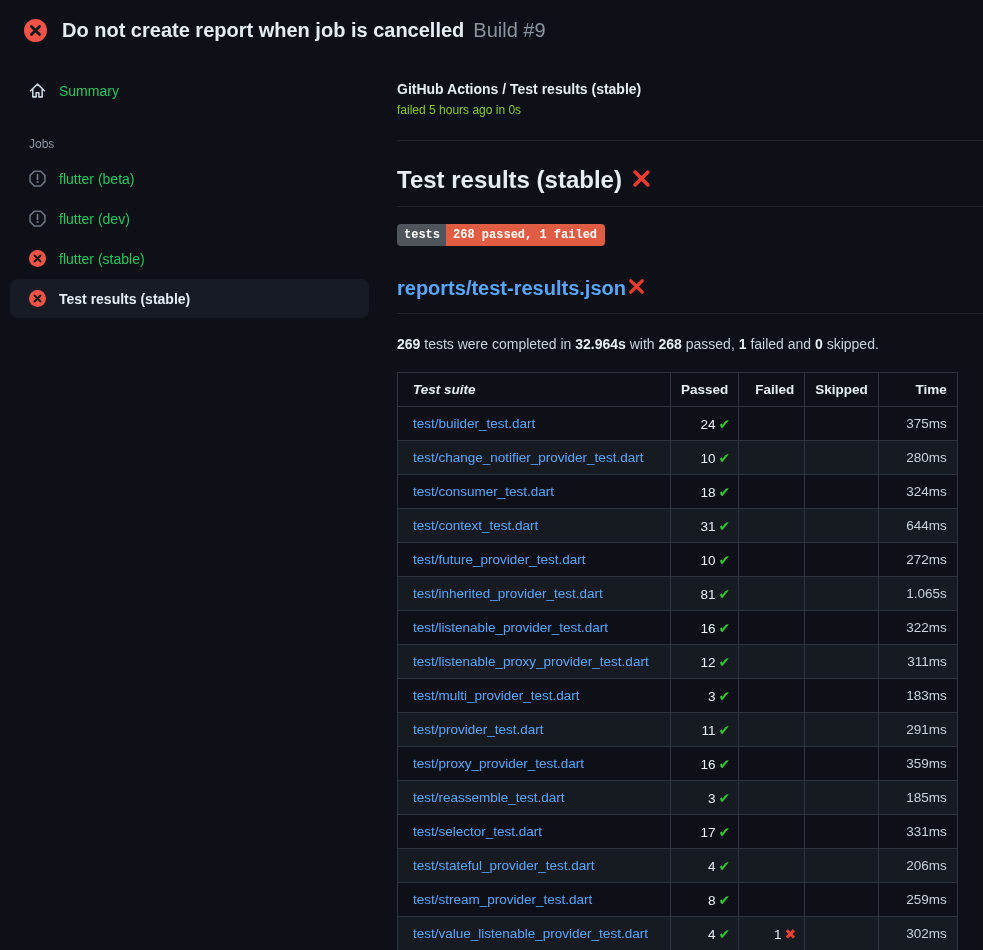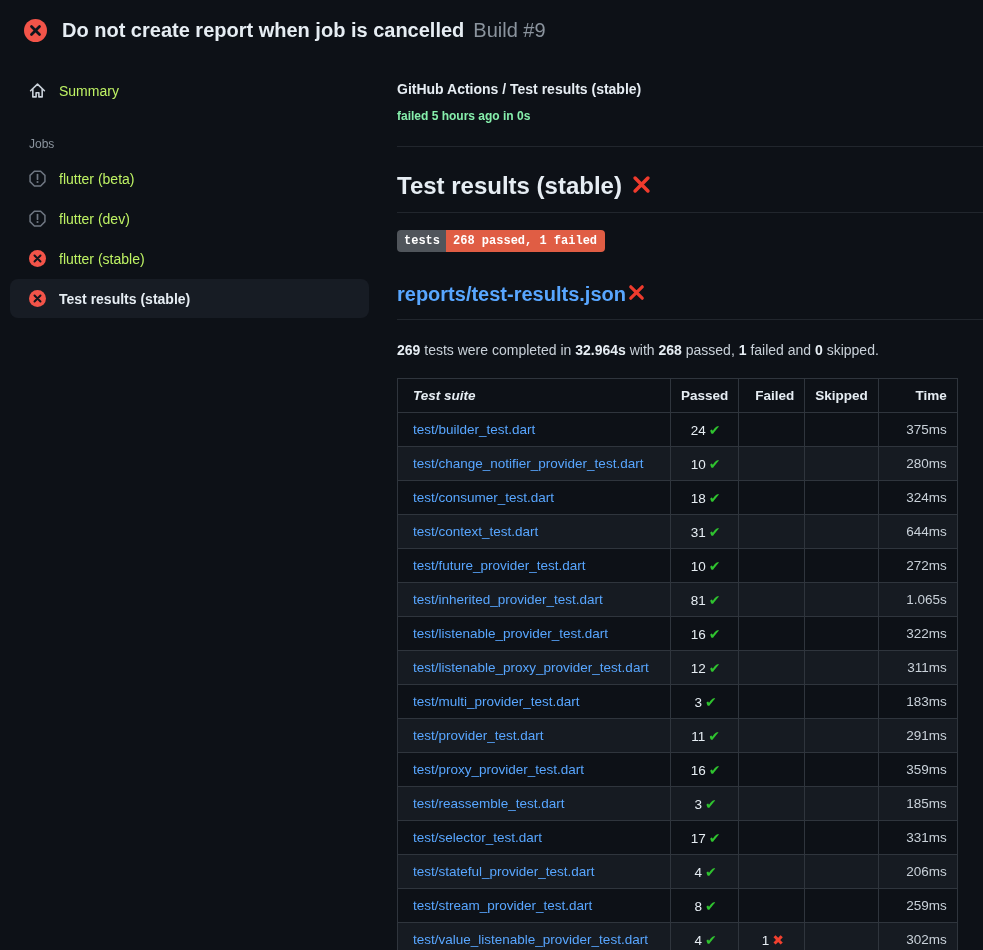--- a/index.html
+++ b/index.html
@@ -23,32 +23,32 @@
 
   .layout { display:flex; align-items:flex-start; }
 
   
   .sidebar { width:397px; flex-shrink:0; padding:14px 28px 0 10px; }
   .side-item {
     display:flex; align-items:center; gap:13px;
     padding:11px 16px 11px 19px;
     border-radius:8px;
     cursor:pointer;
-    color:#bef264;
+    color:#22c55e;
     font-size:14px;
   }
   .side-item svg { width:17px; height:17px; flex-shrink:0; }
   .side-item.selected { background:#171c24; font-weight:700; color:#e6edf3; }
   .jobs-label { color:#8b949e; font-size:12px; margin:27px 0 8px 19px; }
   .job-item { margin-bottom:1px; }
 
   
   .main { flex:1; padding-top:24px; min-width:0; }
   .run-crumb { font-size:14px; font-weight:700; color:#e6edf3; }
-  .run-meta { font-size:12px; color:#86efac; margin-top:12px;font-weight:bold; }
+  .run-meta { font-size:12px; color:#84cc16; margin-top:6px; }
   .rule { border:none; border-top:1px solid #21262d; margin:23px 0 0 0; }
 
   h1.section-title {
     display:flex; align-items:center; gap:10px;
     font-size:24px; font-weight:700; color:#e6edf3;
     margin-top:25px; padding-bottom:12px;
     border-bottom:1px solid #21262d;
   }
   .x-mark { flex-shrink:0; }
 
@@ -81,21 +81,21 @@
     padding:4px 10px;
   }
   .results th { color:#e6edf3; font-weight:700; text-align:right; }
   .results th.h-suite { text-align:left; padding-left:15px;font-style:italic; }
   .results td.c-suite { width:273px; padding-left:15px; }
   .results td.c-suite a { color:#58a6ff; text-decoration:none; }
   .results th.h-passed, .results td.c-passed { width:67px; }
   .results th.h-failed, .results td.c-failed { width:66px; }
   .results th.h-skipped, .results td.c-skipped { width:70px; }
   .results th.h-time, .results td.c-time { width:79px; }
-  .results td.c-passed, .results td.c-failed { text-align:center; padding-right:8px; }
+  .results td.c-passed, .results td.c-failed { text-align:right; padding-right:8px; }
   .results td.c-time { text-align:right; color:#c9d1d9; }
   .results tbody tr:nth-child(even) { background:#161b22; }
   .num { color:#e6edf3; }
   .glyph { margin-left:3px; font-size:14px; }
   .glyph.check { color:#2fc32f; }
   .glyph.cross { color:#f1402f; }
 </style>
 </head>
 <body>
 

